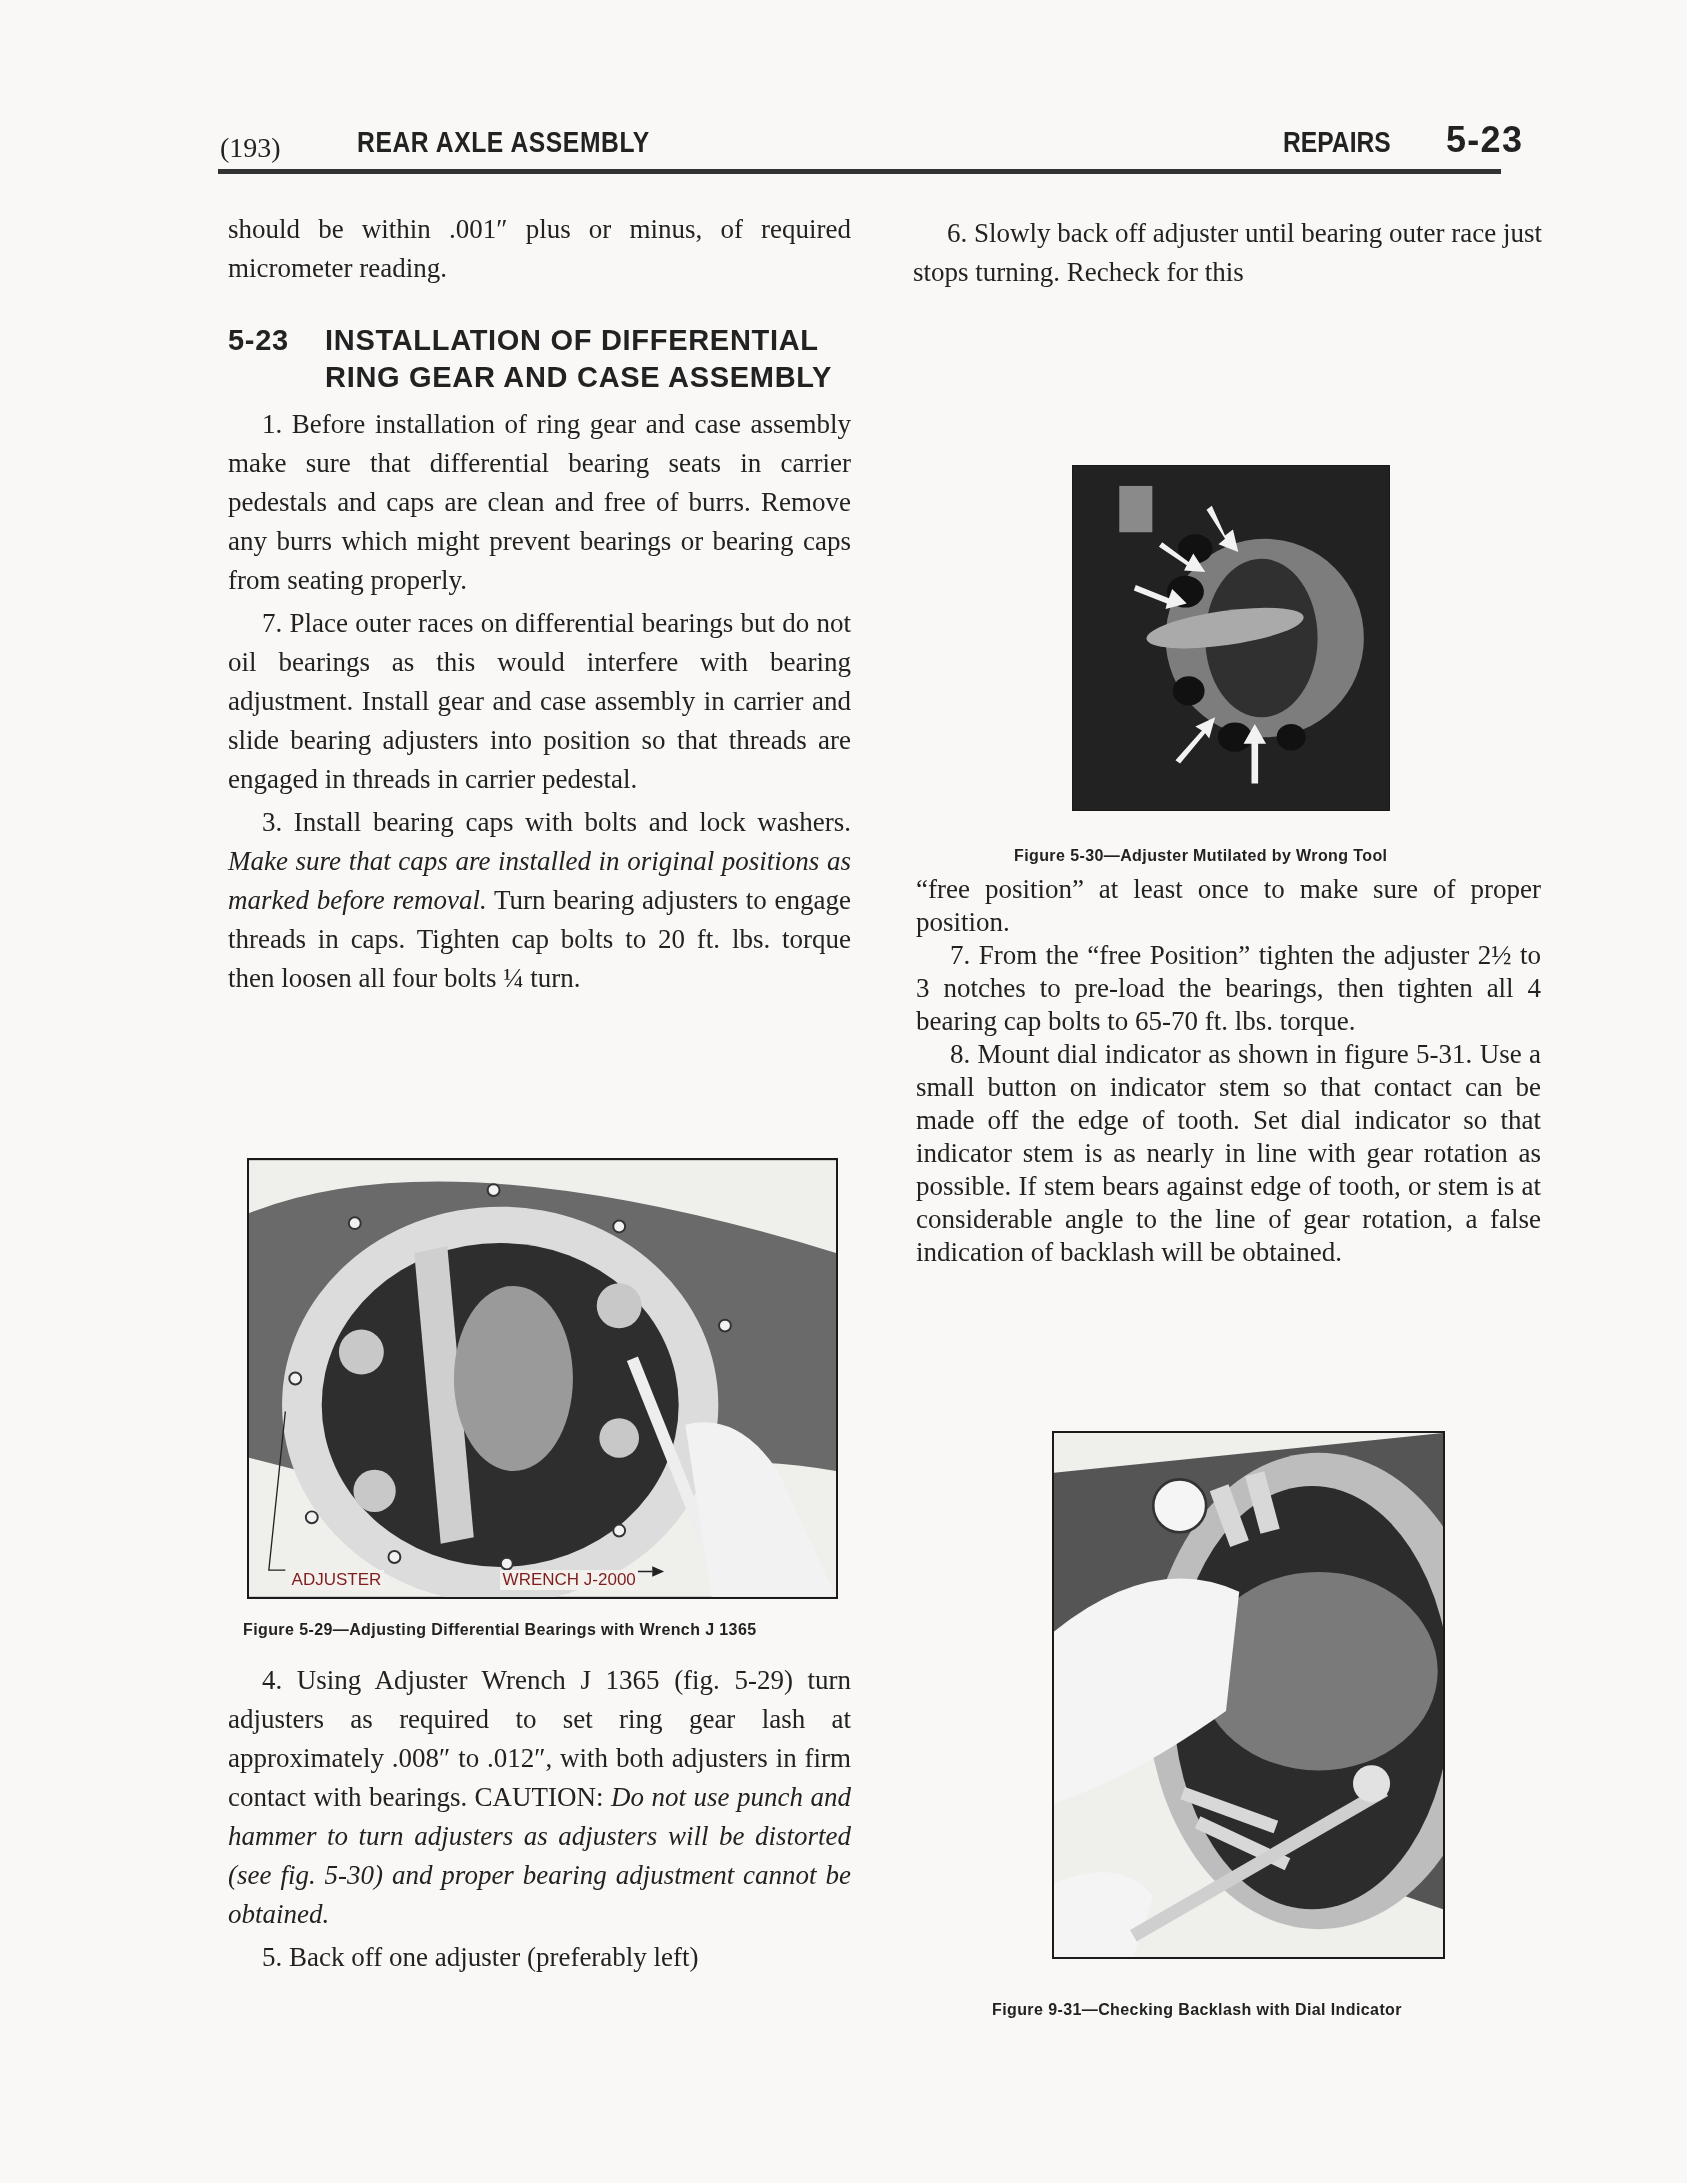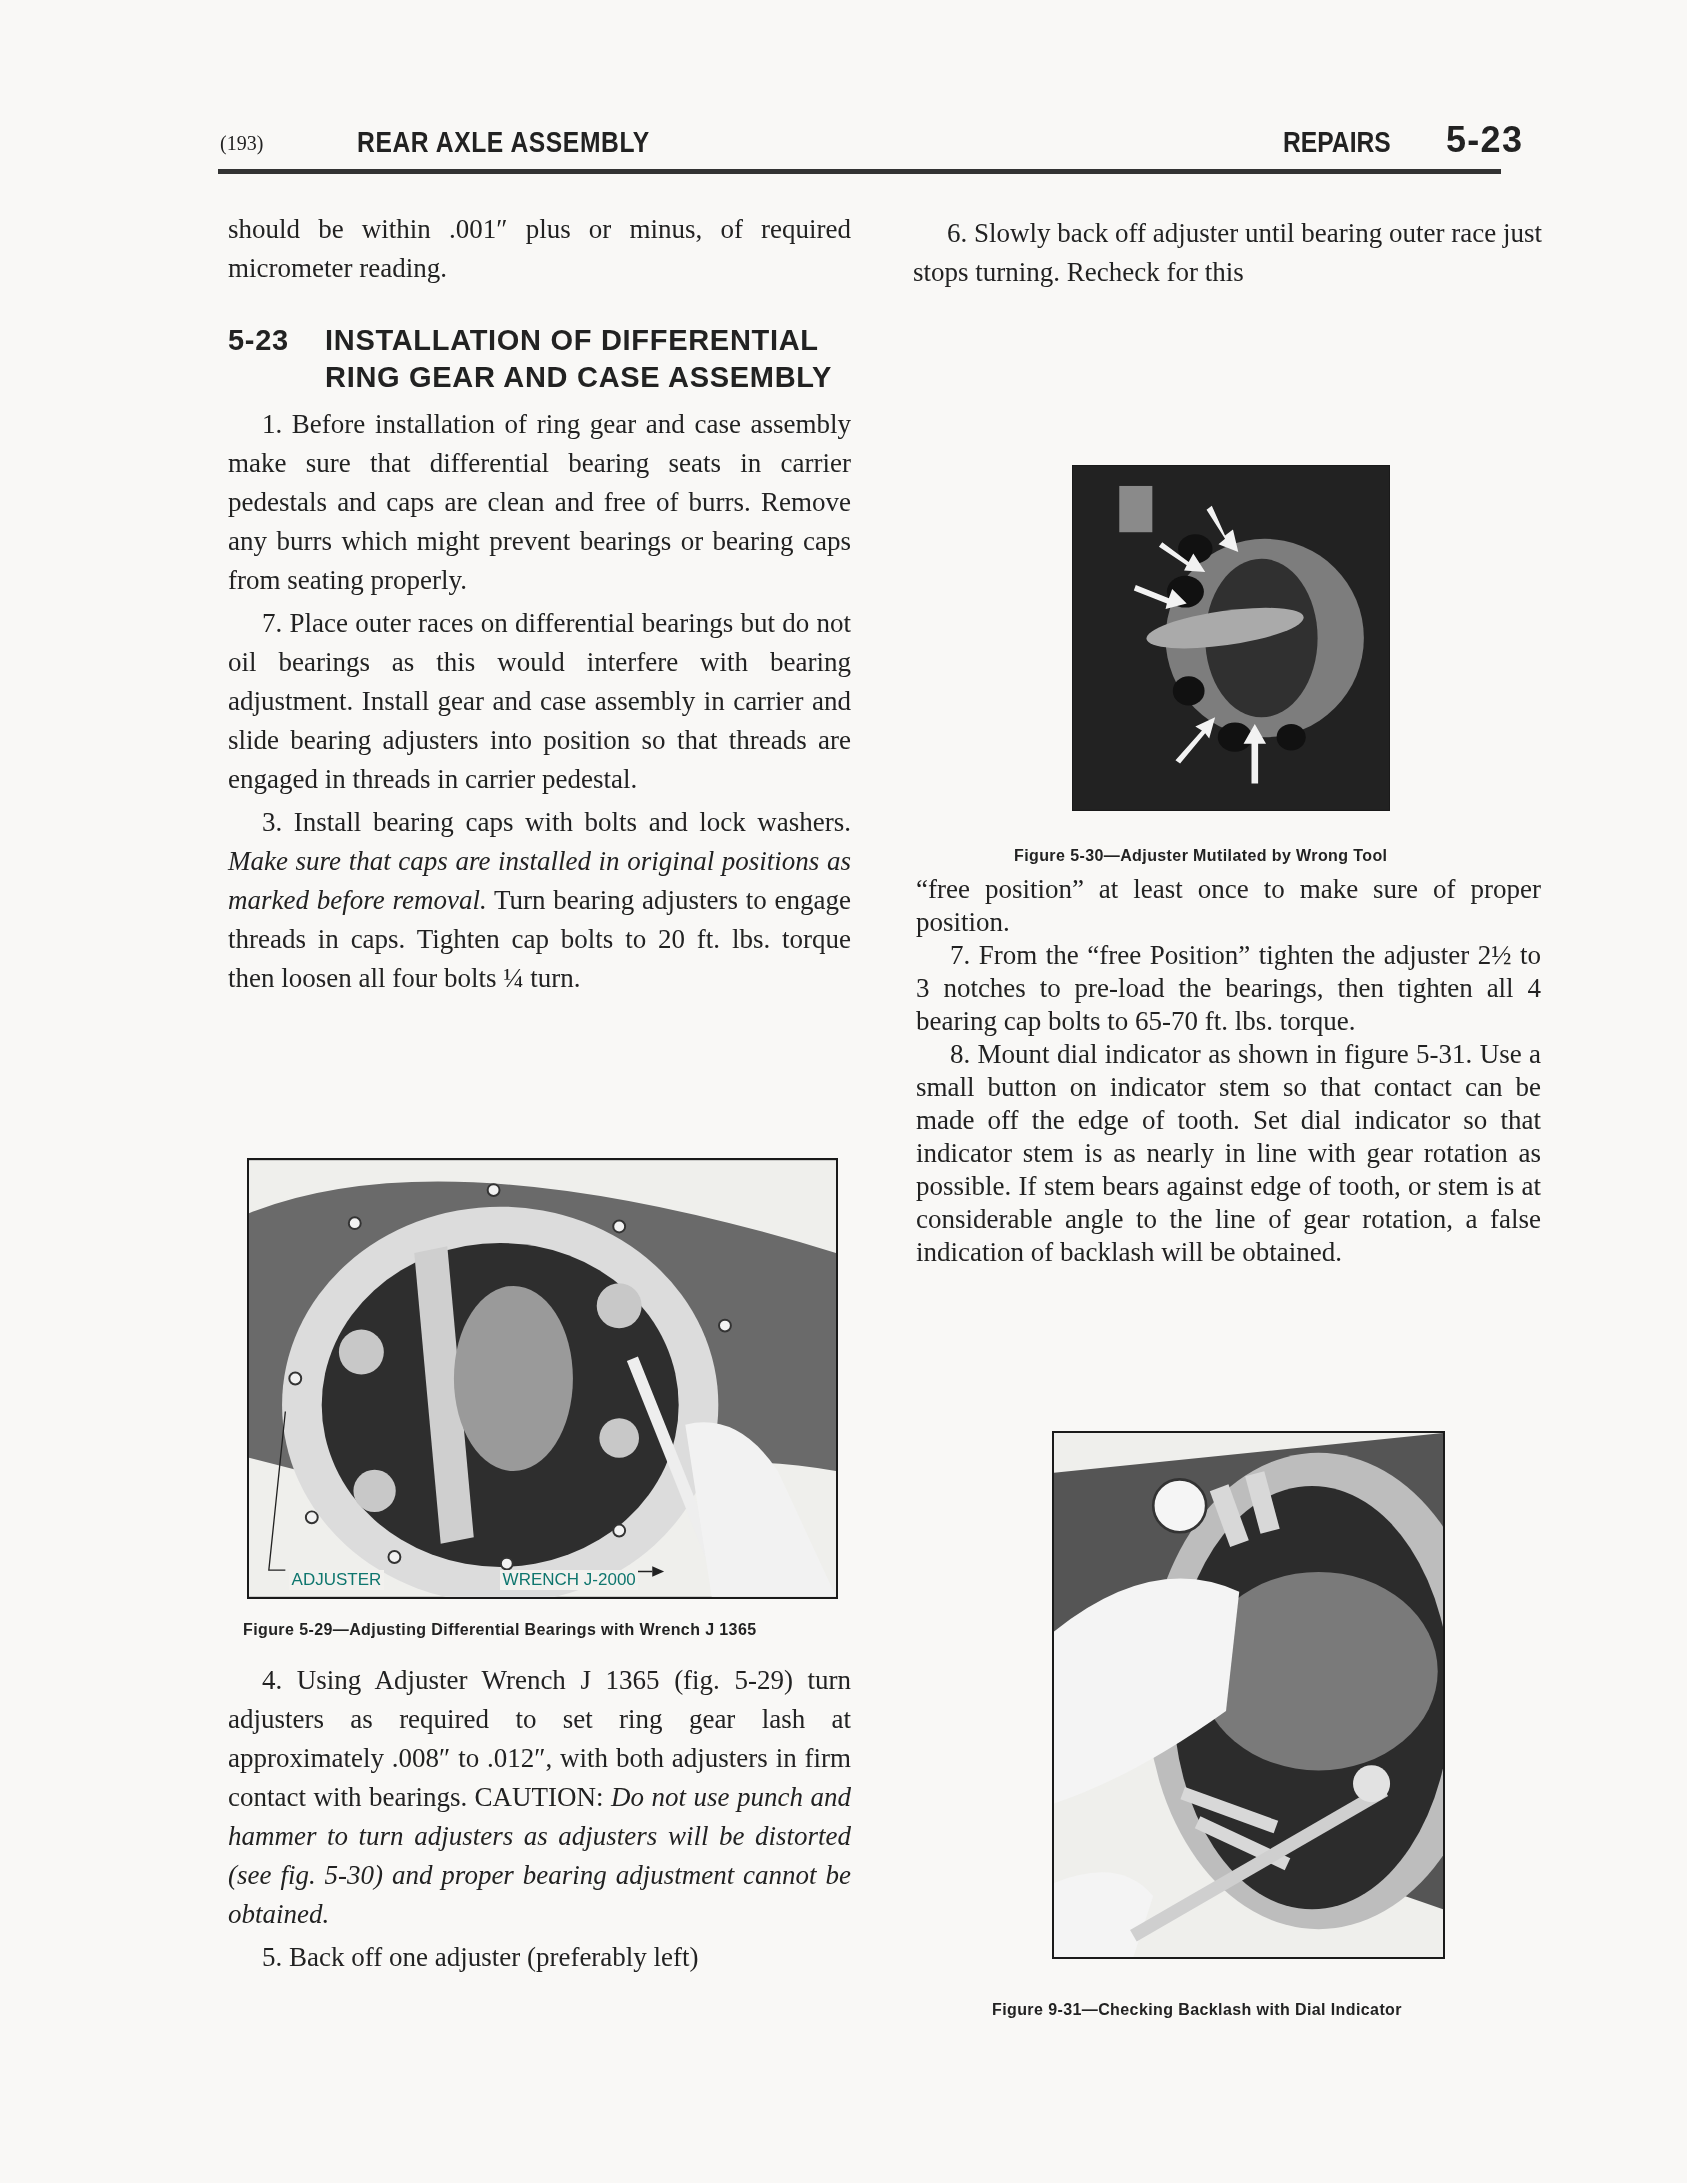--- a/index.html
+++ b/index.html
@@ -1,34 +1,34 @@
 <!DOCTYPE html>
 <html style="font-size:10.6px"><head>
 <meta charset="utf-8">
 <style>
   html, body { margin:0; padding:0; }
   body { width:1687px; height:2183px; background:#f4f3f0; position:relative; overflow:hidden; }
   .page { position:absolute; left:0; top:0; width:1687px; height:2183px; background:#f9f8f6; }
   .hdr { position:absolute; top:126px; font-family:"Liberation Sans", sans-serif; font-weight:bold; color:#222; }
-  .hdr-num { left:220px; font-family:"Liberation Serif", serif; font-weight:normal; font-size:20px; top:132px; }
+  .hdr-num { left:220px; font-family:"Liberation Serif", serif; font-weight:normal; font-size:28px; top:132px; }
   .hdr-title { left:357px; font-size:29px; transform:scaleX(0.85); transform-origin:left; letter-spacing:0.7px; }
   .hdr-sect { left:1283px; font-size:29px; transform:scaleX(0.85); transform-origin:left; }
   .hdr-page { left:1446px; font-size:36px; top:119px; letter-spacing:1.3px; }
   .rule { position:absolute; left:218px; top:169px; width:1283px; height:4.6px; background:#333; }
   .col { position:absolute; font-family:"Liberation Serif", serif; font-size:27px; line-height:39px; color:#222; text-align:justify; }
   .col p { margin:0; }
   .indent { text-indent:34px; }
   .gap { margin-top:4px !important; }
   .heading { font-family:"Liberation Sans", sans-serif; font-weight:bold; font-size:29px; line-height:37px; color:#222; letter-spacing:0.7px; }
   .heading .num { display:inline-block; width:97px; }
   .heading .l2 { padding-left:97px; display:block; }
   em { font-style:italic; }
   .caption { position:absolute; font-family:"Liberation Sans", sans-serif; font-weight:bold; font-size:16px; color:#222; white-space:nowrap; letter-spacing:0.4px; }
   .fig { position:absolute; border:2.6px solid #1a1a1a; overflow:hidden; }
-  .label { position:absolute; font-family:"Liberation Sans", sans-serif; font-size:17px; color:#0f766e; background:#f2f1ee; padding:0 2.6px; }
+  .label { position:absolute; font-family:"Liberation Sans", sans-serif; font-size:17px; color:#7f1d1d; background:#f2f1ee; padding:0 2.6px; }
 </style>
 </head>
 <body>
 
 <div class="page">
 
   <div class="hdr hdr-num">(193)</div>
   <div class="hdr hdr-title">REAR AXLE ASSEMBLY</div>
   <div class="hdr hdr-sect">REPAIRS</div>
   <div class="hdr hdr-page">5-23</div>

